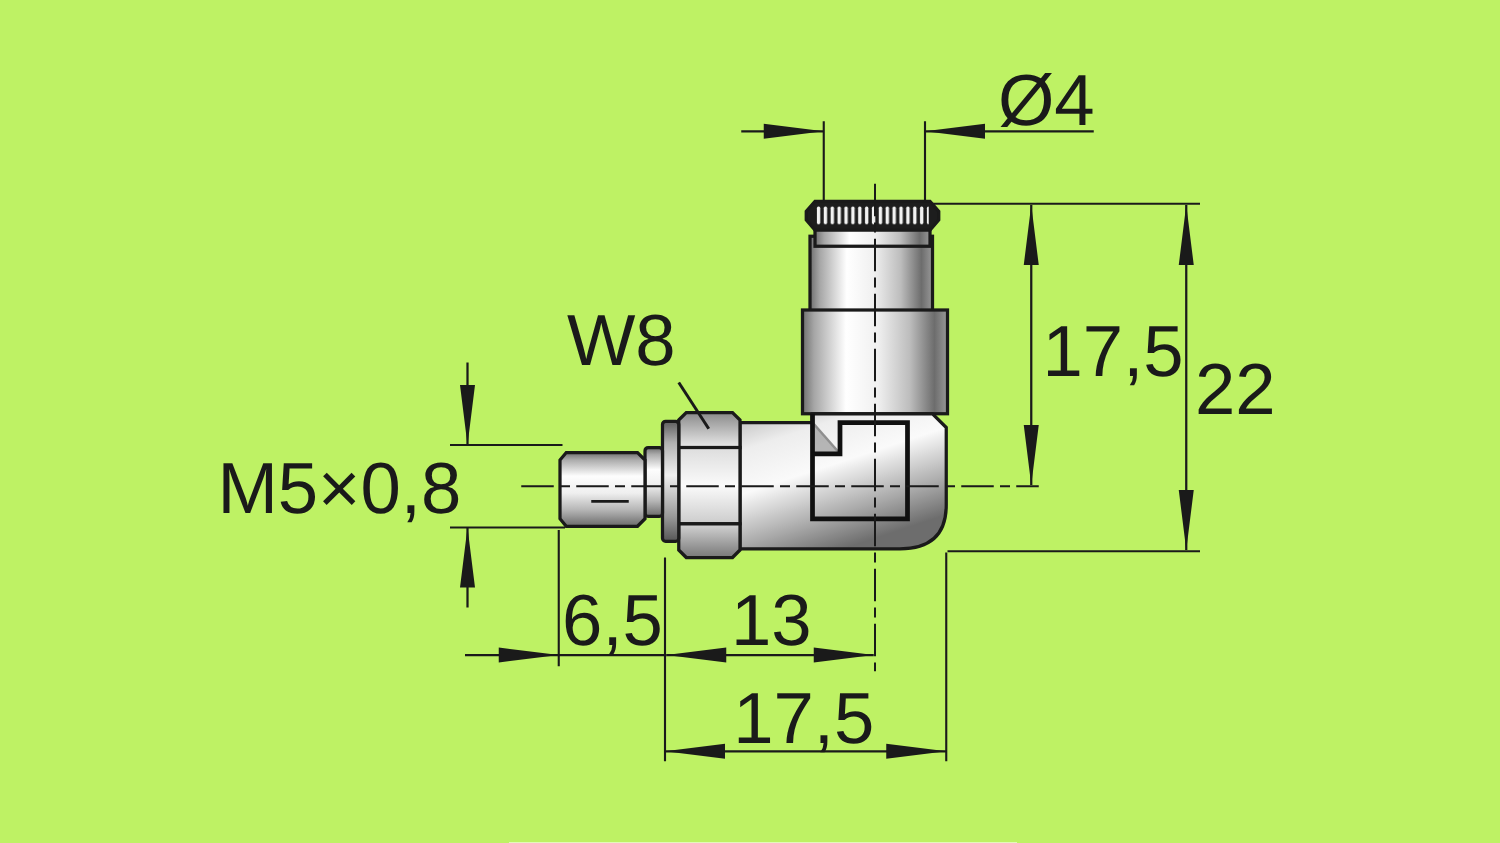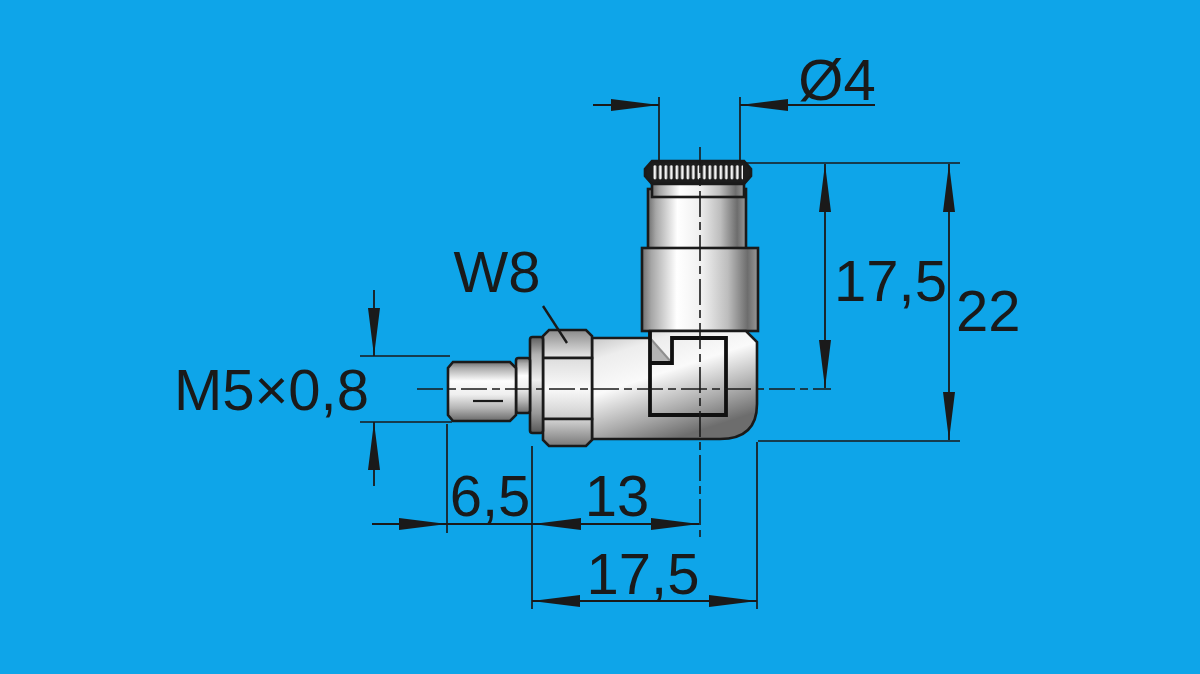--- a/index.html
+++ b/index.html
@@ -8,21 +8,21 @@
     background: #ffffff;
     width: 1200px;
     height: 674px;
     overflow: hidden;
     font-family: "Liberation Sans", sans-serif;
   }
   #stage {
     position: relative;
     width: 1200px;
     height: 674px;
-    background: #0ea5e9;
+    background: #bef264;
   }
   svg { display: block; }
   .dim-text {
     font-family: "Liberation Sans", sans-serif;
     font-size: 58px;
     fill: #1a1a1a;
     font-weight: 400;
   }
   .dimline { stroke: #1a1a1a; stroke-width: 1.8; fill: none; }
   .extline { stroke: #1a1a1a; stroke-width: 1.7; fill: none; }

